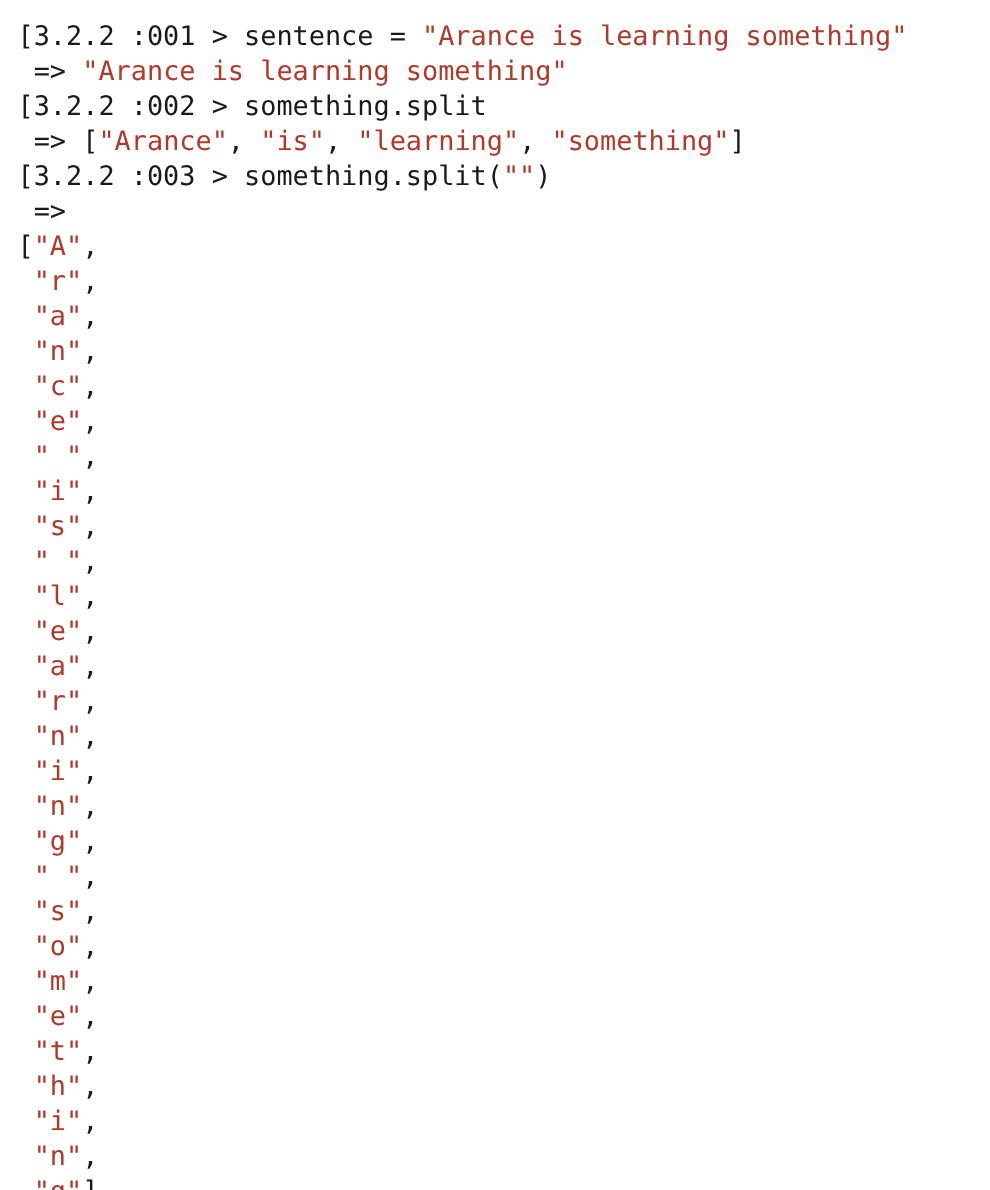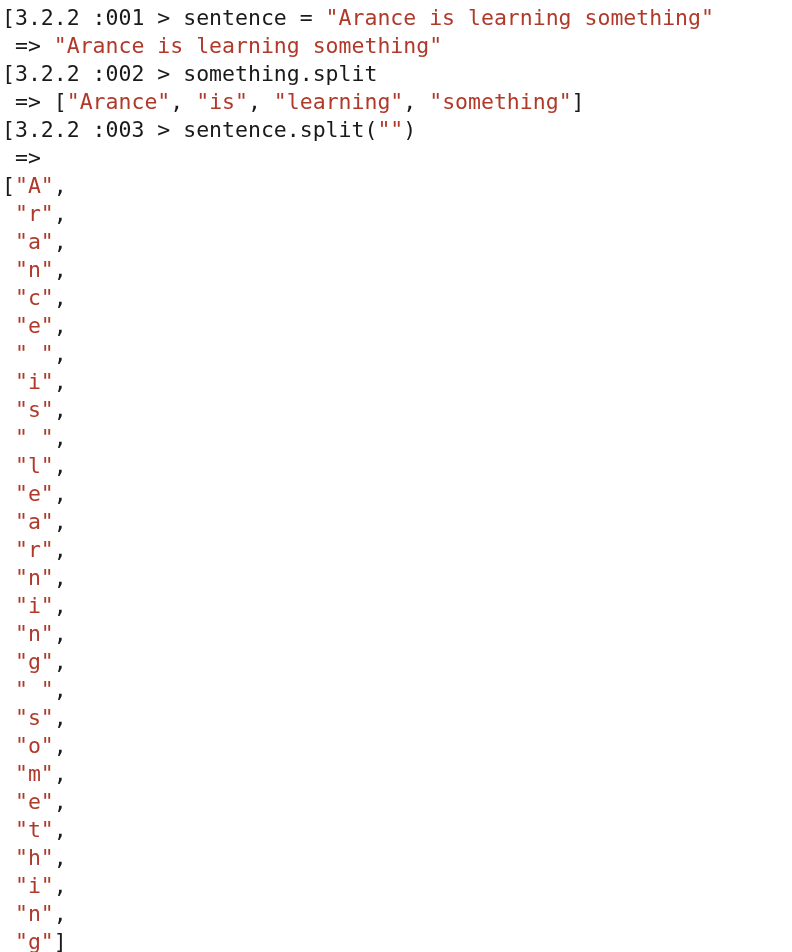--- a/index.html
+++ b/index.html
@@ -13,21 +13,21 @@
     height: 952px;
     overflow: hidden;
     font-family: "DejaVu Sans Mono", "Liberation Mono", monospace;
   }
 
   #terminal {
     width: 792px;
     height: 952px;
     background: #ffffff;
     box-sizing: border-box;
-    padding: 4px;
+    padding: 16px;
   }
 
   .line {
     height: 28px;
     line-height: 28px;
     font-size: 21.5px;
     letter-spacing: 0px;
     white-space: pre;
     font-family: "DejaVu Sans Mono", "Liberation Mono", monospace;
     color: #1a1a1a;
@@ -50,21 +50,21 @@
 <div id="terminal">
 
   <div class="line"><span class="tok prompt">[3.2.2 :001 &gt; </span><span class="tok plain">sentence = </span><span class="tok strval">"Arance is learning something"</span></div>
 
   <div class="line"><span class="tok arrow"> =&gt; </span><span class="tok strval">"Arance is learning something"</span></div>
 
   <div class="line"><span class="tok prompt">[3.2.2 :002 &gt; </span><span class="tok plain">something.split</span></div>
 
   <div class="line"><span class="tok arrow"> =&gt; </span><span class="tok punct">[</span><span class="tok strval">"Arance"</span><span class="tok punct">, </span><span class="tok strval">"is"</span><span class="tok punct">, </span><span class="tok strval">"learning"</span><span class="tok punct">, </span><span class="tok strval">"something"</span><span class="tok punct">]</span></div>
 
-  <div class="line"><span class="tok prompt">[3.2.2 :003 &gt; </span><span class="tok plain">sentence.split(</span><span class="tok strval">""</span><span class="tok plain">)</span></div>
+  <div class="line"><span class="tok prompt">[3.2.2 :003 &gt; </span><span class="tok plain">something.split(</span><span class="tok strval">""</span><span class="tok plain">)</span></div>
 
   <div class="line"><span class="tok arrow"> =&gt;</span></div>
 
   <div id="char-array">
       <div class="line"><span class="tok punct">[</span><span class="tok strval">"A"</span><span class="tok punct">,</span></div>
       <div class="line"><span class="tok punct"> </span><span class="tok strval">"r"</span><span class="tok punct">,</span></div>
       <div class="line"><span class="tok punct"> </span><span class="tok strval">"a"</span><span class="tok punct">,</span></div>
       <div class="line"><span class="tok punct"> </span><span class="tok strval">"n"</span><span class="tok punct">,</span></div>
       <div class="line"><span class="tok punct"> </span><span class="tok strval">"c"</span><span class="tok punct">,</span></div>
       <div class="line"><span class="tok punct"> </span><span class="tok strval">"e"</span><span class="tok punct">,</span></div>

